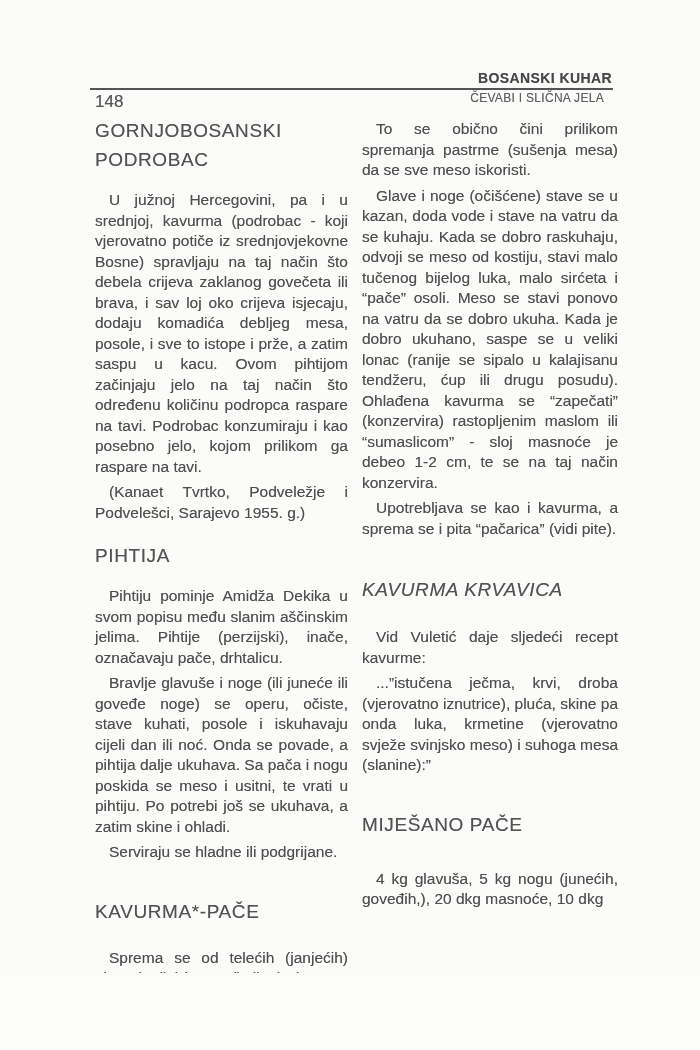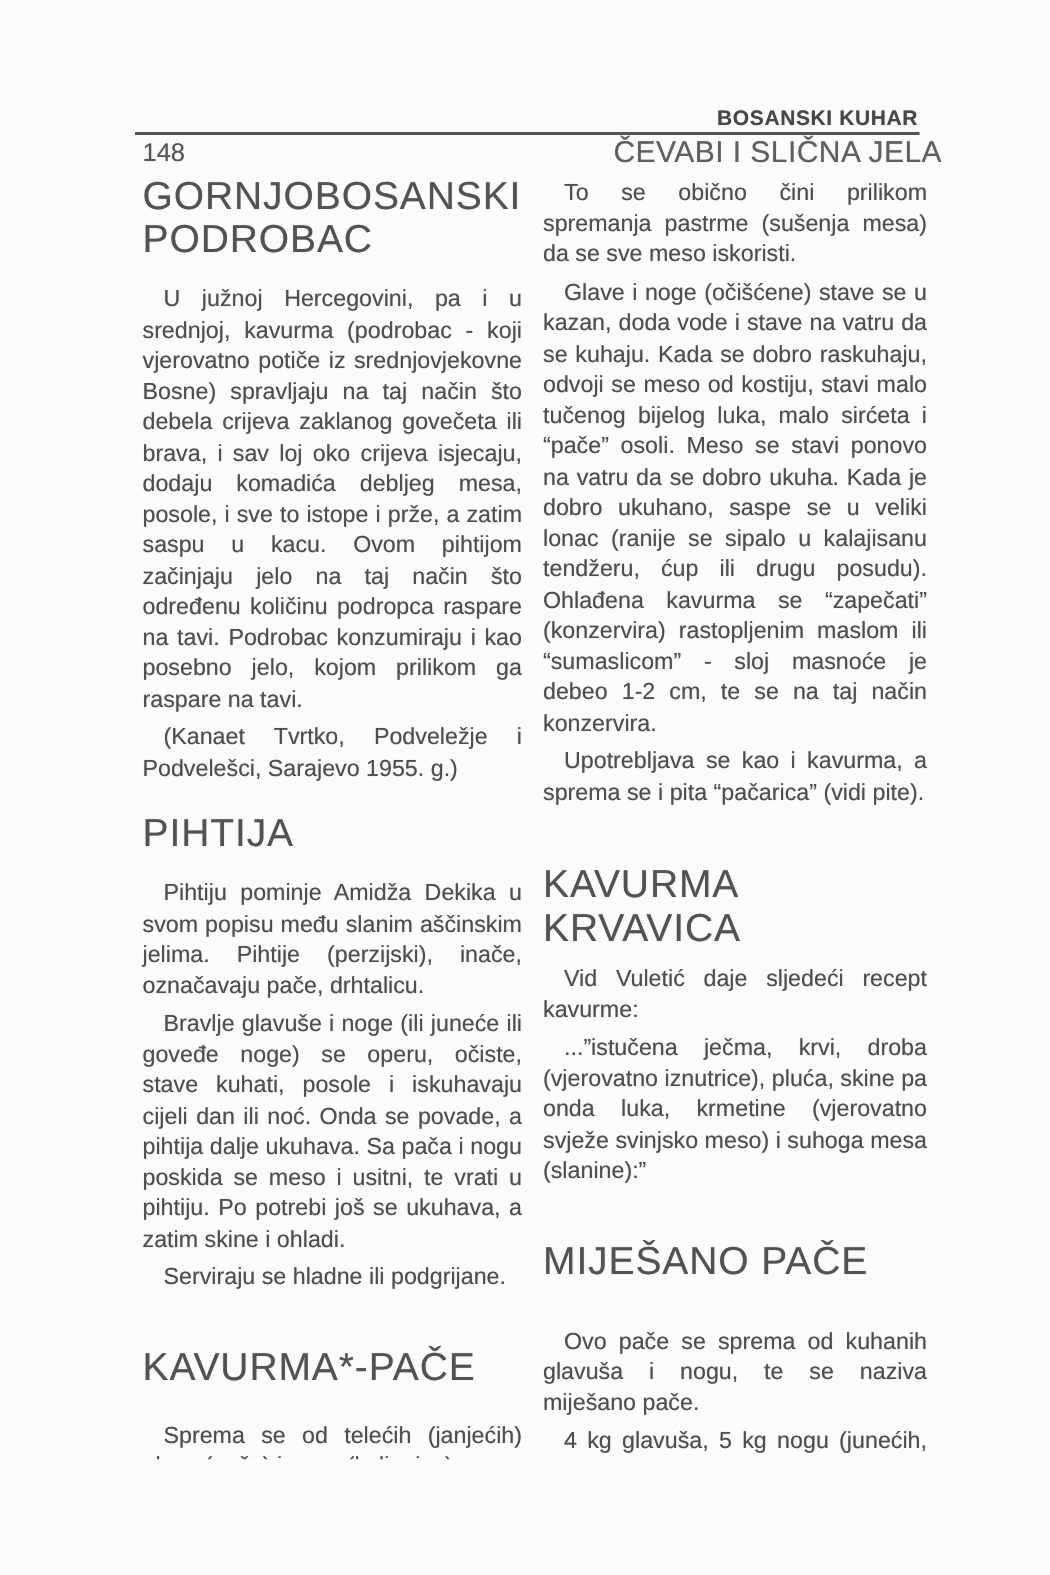--- a/index.html
+++ b/index.html
@@ -38,22 +38,22 @@
   .page-number {
     position: absolute;
     top: 92px;
     left: 95px;
     font-size: 17px;
     color: #565656;
   }
   .chapter-title {
     position: absolute;
     top: 91px;
-    right: 72px;
-    font-size: 20px;
+    right: 96px;
+    font-size: 12px;
     letter-spacing: 0.3px;
     color: #5f5f5f;
   }
   
   .col {
     position: absolute;
     top: 114px;
     font-size: 15.5px;
     line-height: 20.5px;
     text-align: justify;
@@ -61,33 +61,33 @@
   }
   .col-left  { left: 95px;  width: 253px; }
   .col-right { left: 362px; width: 256px; }
 
   .col p {
     margin: 0;
     margin-top: 5px;
     text-indent: 14px;
   }
   .section-title {
-    font-size: 26px;
+    font-size: 19px;
     line-height: 29px;
     font-weight: 400;
     letter-spacing: 0.6px;
     color: #525252;
     text-align: left;
     text-indent: 0;
     margin: 0;
   }
   .doc-title        { margin: 2px 0 16px 0; }
   .mt-pihtija       { margin: 18px 0 16px 0; }
   .mt-kavurma-pace  { margin: 34px 0 22px 0; }
-  .mt-krvavica      { margin: 36px 0 10px 0; }
+  .mt-krvavica      { margin: 36px 0 23px 0; font-style: italic; }
   .mt-mijesano      { margin: 34px 0 30px 0; }
 
   
   .footnote-rule {
     width: 88px;
     height: 2px;
     background: #565656;
     margin: 16px 0 11px 14px;
   }
   .col p.footnote {
@@ -130,17 +130,16 @@
   <div class="col col-right">
     <p>To se obično čini prilikom spremanja pastrme (sušenja mesa) da se sve meso iskoristi.</p>
     <p>Glave i noge (očišćene) stave se u kazan, doda vode i stave na vatru da se kuhaju. Kada se dobro raskuhaju, odvoji se meso od kostiju, stavi malo tučenog bijelog luka, malo sirćeta i “pače” osoli. Meso se stavi ponovo na vatru da se dobro ukuha. Kada je dobro ukuhano, saspe se u veliki lonac (ranije se sipalo u kalajisanu tendžeru, ćup ili drugu posudu). Ohlađena kavurma se “zapečati” (konzervira) rastopljenim maslom ili “sumaslicom” - sloj masnoće je debeo 1-2 cm, te se na taj način konzervira.</p>
     <p>Upotrebljava se kao i kavurma, a sprema se i pita “pačarica” (vidi pite).</p>
 
     <h2 class="section-title mt-krvavica">KAVURMA KRVAVICA</h2>
     <p>Vid Vuletić daje sljedeći recept kavurme:</p>
     <p>...”istučena ječma, krvi, droba (vjerovatno iznutrice), pluća, skine pa onda luka, krmetine (vjerovatno svježe svinjsko meso) i suhoga mesa (slanine):”</p>
 
     <h2 class="section-title mt-mijesano">MIJEŠANO PAČE</h2>
-    <p>Ovo pače se sprema od kuhanih glavuša i nogu, te se naziva miješano pače.</p>
     <p>4 kg glavuša, 5 kg nogu (junećih, goveđih,), 20 dkg masnoće, 10 dkg</p>
   </div>
 
 </div>
 
 </body></html>

